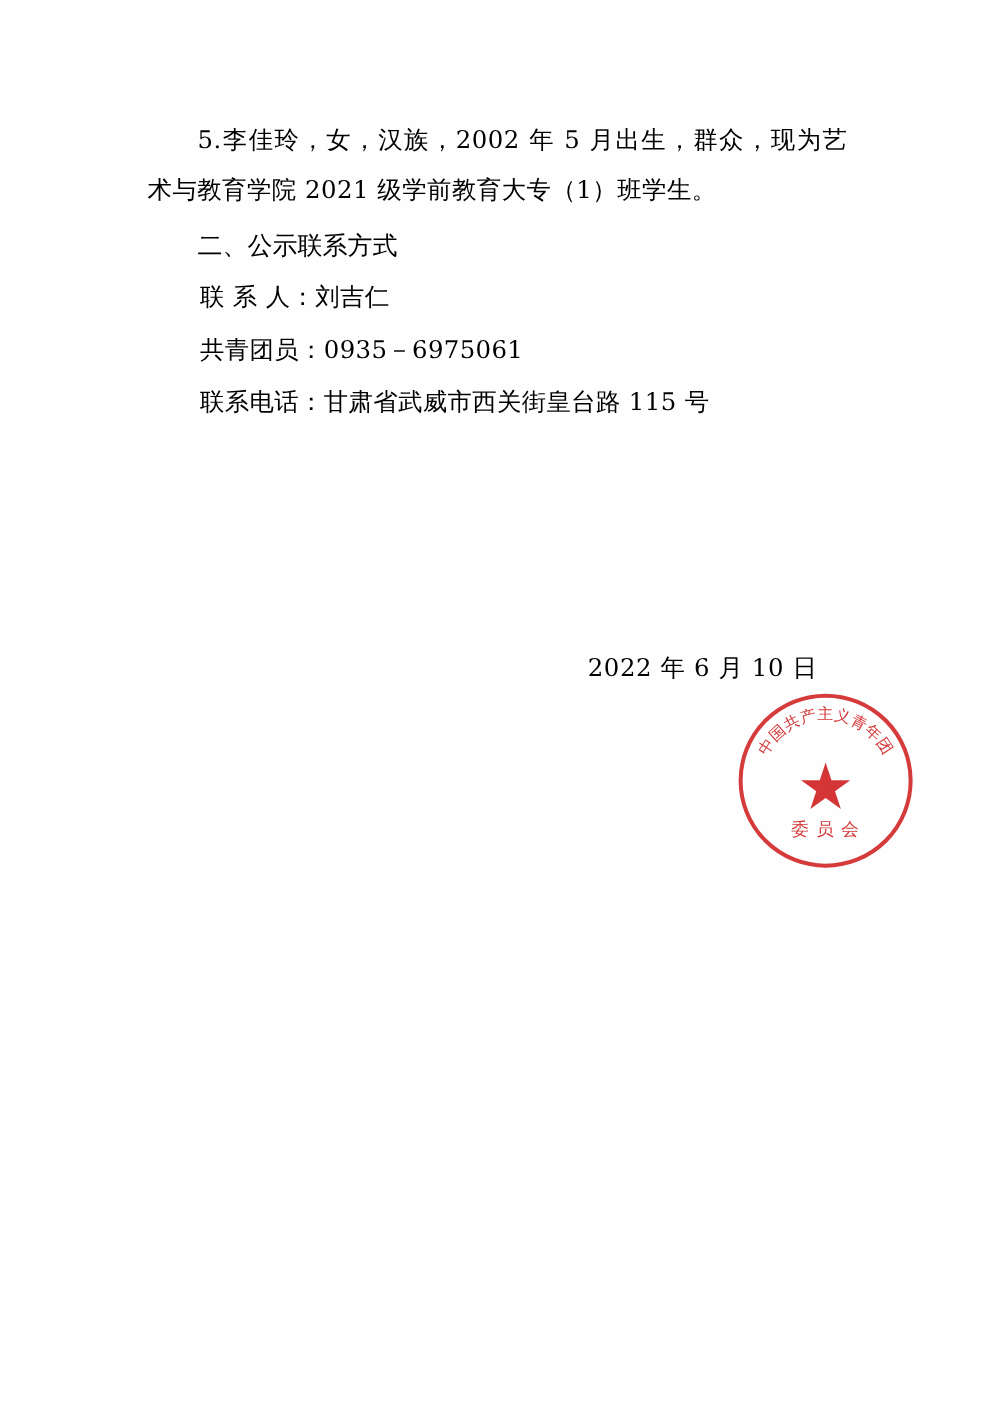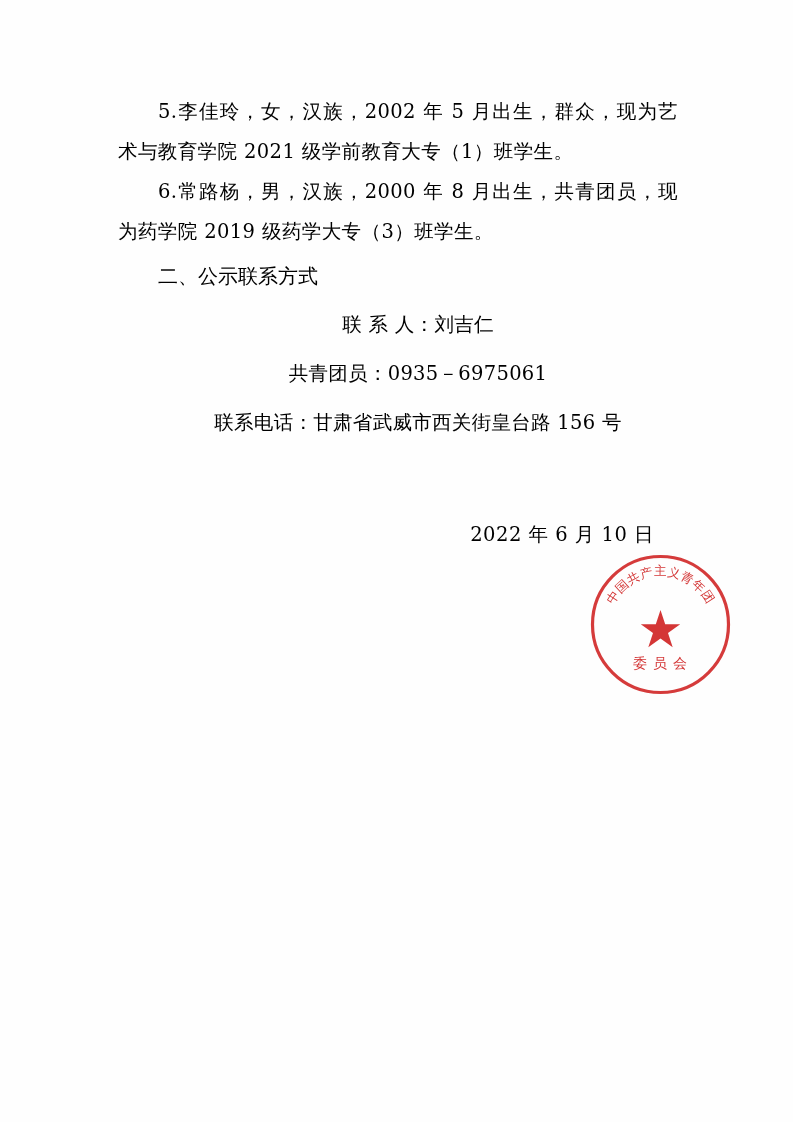--- a/index.html
+++ b/index.html
@@ -46,23 +46,22 @@
     font-weight: normal;
     line-height: 40px;
     text-indent: 40px;
     margin: 4px 0 0 0;
     font-family: "DejaVu Sans", "Liberation Sans", sans-serif;
   }
   .contact-line {
     font-size: 19.5px;
     line-height: 40px;
     text-indent: 40px;
-    margin: 9px;
+    margin: 2px;
     letter-spacing: 0.3px;
-    text-align: center;
   }
   .contact-line .lbl {
     letter-spacing: 0.3px;
   }
   .signature {
     position: absolute;
     left: 0;
     top: 425px;
     width: 560px;
     text-align: right;
@@ -103,32 +102,31 @@
     letter-spacing: 6px;
   }
 </style>
 </head>
 <body>
 
 <div class="page">
   <div class="content">
 
     <p class="para indent">5.李佳玲，女，汉族，2002 年 5 月出生，群众，现为艺术与教育学院 2021 级学前教育大专（1）班学生。</p>
-    <p class="para indent">6.常路杨，男，汉族，2000 年 8 月出生，共青团员，现为药学院 2019 级药学大专（3）班学生。</p>
 
     <p class="heading">二、公示联系方式</p>
 
     <p class="contact-line">
       <span class="lbl">联 系 人：</span><span>刘吉仁</span>
     </p>
     <p class="contact-line">
       <span class="lbl">共青团员：</span><span>0935－6975061</span>
     </p>
     <p class="contact-line">
-      <span class="lbl">联系电话：</span><span>甘肃省武威市西关街皇台路 156 号</span>
+      <span class="lbl">联系电话：</span><span>甘肃省武威市西关街皇台路 115 号</span>
     </p>
 
     <div class="signature">
       <span class="sig-date">2022 年 6 月 10 日</span>
     </div>
 
     <div class="stamp">
       <svg width="145" height="145" viewBox="0 0 145 145" xmlns="http://www.w3.org/2000/svg">
         <defs>
           <path id="arcpath" d="M 20 76 A 52 52 0 0 1 125 76" fill="none"></path>

